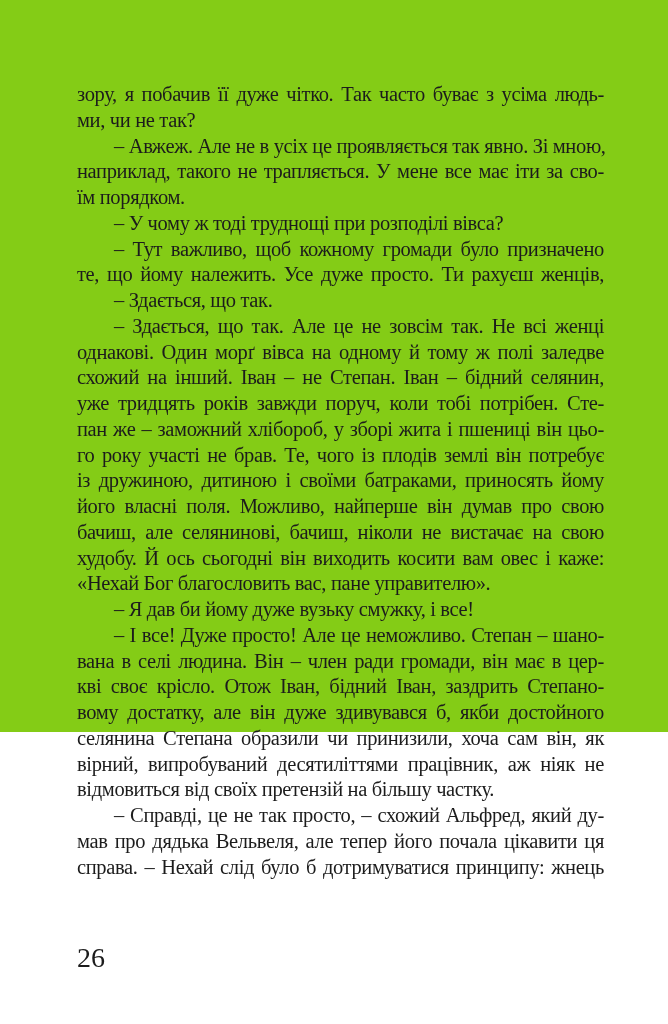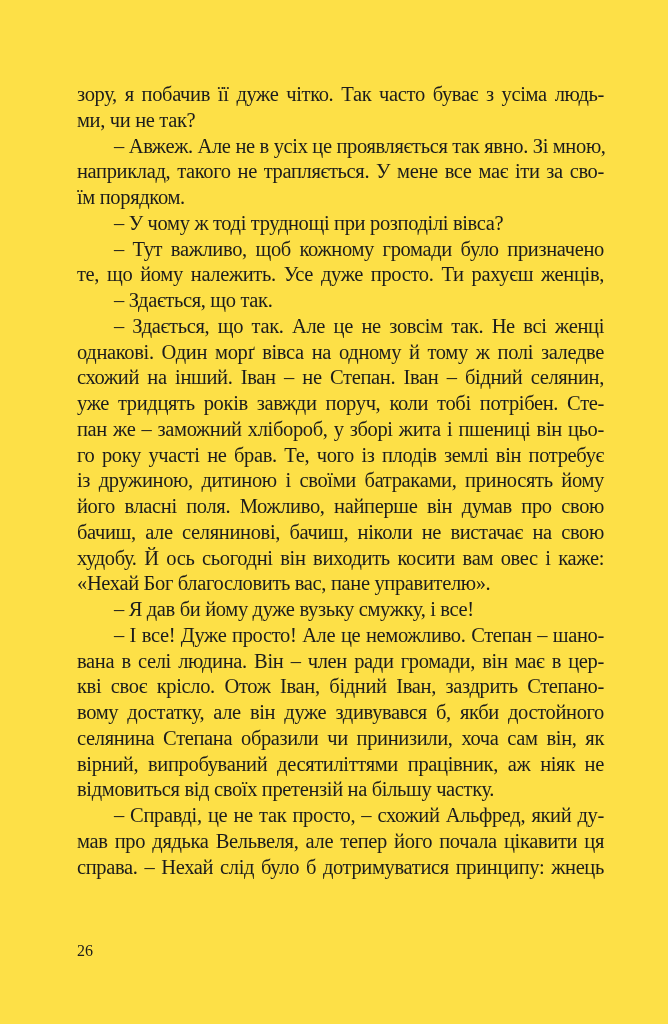--- a/index.html
+++ b/index.html
@@ -1,17 +1,17 @@
 <!DOCTYPE html>
 <html><head>
 <meta charset="utf-8">
 <style>
   html, body { margin: 0; padding: 0; background: #ffffff; }
   body { width: 668px; height: 1024px; position: relative; overflow: hidden; }
-  .page { position: absolute; left: 0; top: 0; width: 668px; height: 1024px; background: #fde047; }
+  .page { position: absolute; left: 0; top: 0; width: 668px; height: 732px; background: #84cc16; }
   .text-block {
     position: absolute;
     left: 77px;
     top: 82px;
     width: 527px;
     font-family: "Liberation Serif", "DejaVu Serif", serif;
     font-size: 20.5px;
     line-height: 25.75px;
     color: #1c1c1c;
     letter-spacing: -0.35px;
@@ -23,21 +23,21 @@
     text-align-last: justify;
     height: 25.75px;
   }
   .line.last { text-align-last: left; }
   .line.indent { padding-left: 37px; }
   .page-number {
     position: absolute;
     left: 77px;
     top: 942px;
     font-family: "Liberation Serif", "DejaVu Serif", serif;
-    font-size: 16px;
+    font-size: 28px;
     color: #1c1c1c;
   }
 </style>
 </head>
 <body>
 
 <div class="page">
   <div class="text-block" id="text-block">
       <span class="line">зору, я побачив її дуже чітко. Так часто буває з усіма людь-</span>
       <span class="line last">ми, чи не так?</span>

